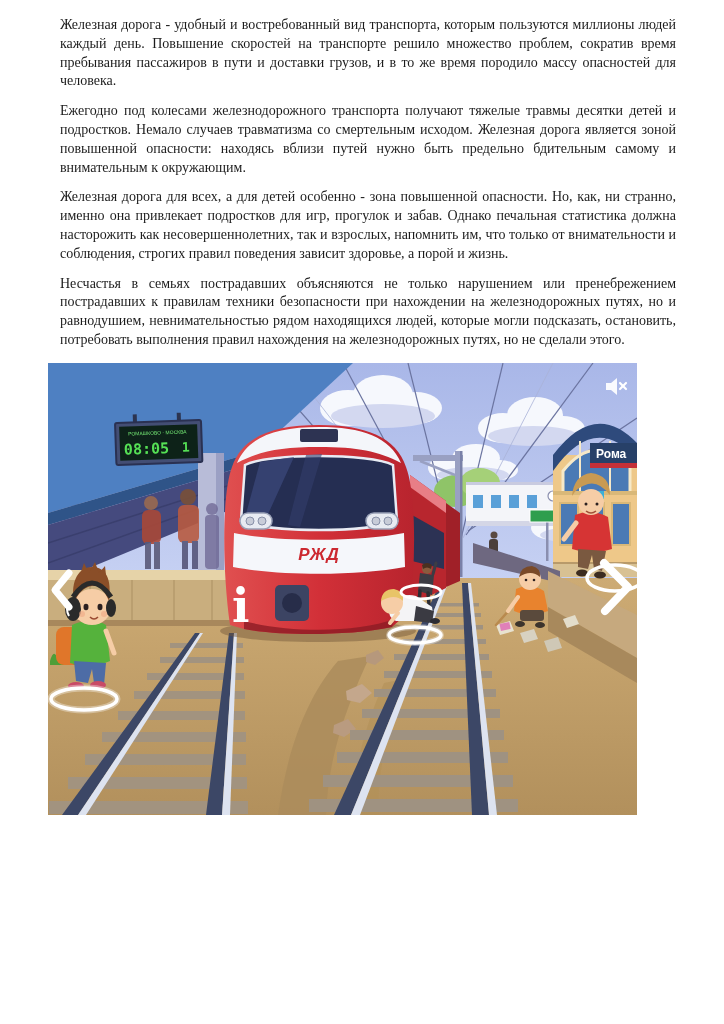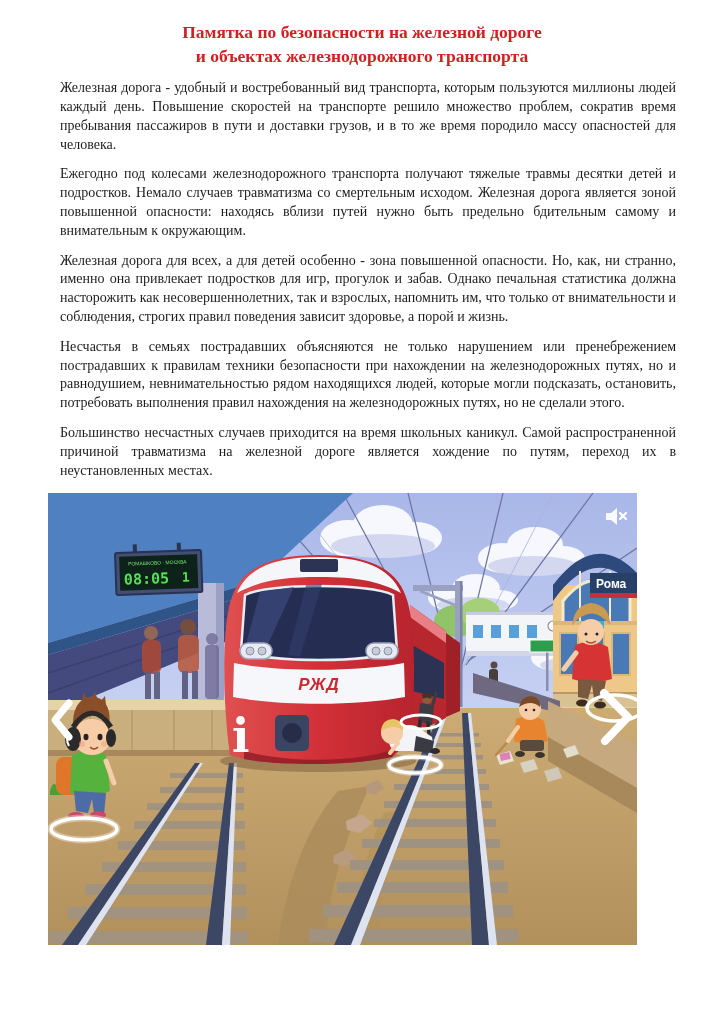--- a/index.html
+++ b/index.html
@@ -13,30 +13,25 @@
         margin:0 0 11px 12px;}
   .figure{margin:13px 0 0 0;width:589px;height:452px;position:relative;}
   .figure svg{display:block;}
   .hotspot{cursor:pointer;}
 </style>
 </head>
 <body>
 
 <div class="page">
 
-  <h1 class="title">
-    <span>Памятка по безопасности на железной дороге</span>
-    <span>и объектах железнодорожного транспорта</span>
-  </h1>
 
   <p class="para">Железная дорога - удобный и востребованный вид транспорта, которым пользуются миллионы людей каждый день. Повышение скоростей на транспорте решило множество проблем, сократив время пребывания пассажиров в пути и доставки грузов, и в то же время породило массу опасностей для человека.</p>
   <p class="para">Ежегодно под колесами железнодорожного транспорта получают тяжелые травмы десятки детей и подростков. Немало случаев травматизма со смертельным исходом. Железная дорога является зоной повышенной опасности: находясь вблизи путей нужно быть предельно бдительным самому и внимательным к окружающим.</p>
   <p class="para">Железная дорога для всех, а для детей особенно - зона повышенной опасности. Но, как, ни странно, именно она привлекает подростков для игр, прогулок и забав. Однако печальная статистика должна насторожить как несовершеннолетних, так и взрослых, напомнить им, что только от внимательности и соблюдения, строгих правил поведения зависит здоровье, а порой и жизнь.</p>
   <p class="para">Несчастья в семьях пострадавших объясняются не только нарушением или пренебрежением пострадавших к правилам техники безопасности при нахождении на железнодорожных путях, но и равнодушием, невнимательностью рядом находящихся людей, которые могли подсказать, остановить, потребовать выполнения правил нахождения на железнодорожных путях, но не сделали этого.</p>
-  <p class="para">Большинство несчастных случаев приходится на время школьных каникул. Самой распространенной причиной травматизма на железной дороге является хождение по путям, переход их в неустановленных местах.</p>
 
   <div class="figure">
   <svg viewBox="0 0 589 452" width="589" height="452" xmlns="http://www.w3.org/2000/svg">
     <defs>
       <linearGradient id="sky" x1="0" y1="0" x2="0" y2="1">
         <stop offset="0" stop-color="#a9b7e8"></stop>
             <stop offset="1" stop-color="#ccd6f5"></stop>
       </linearGradient>
       <linearGradient id="ground" x1="0" y1="0" x2="0" y2="1">
         <stop offset="0" stop-color="#cdab74"></stop>

